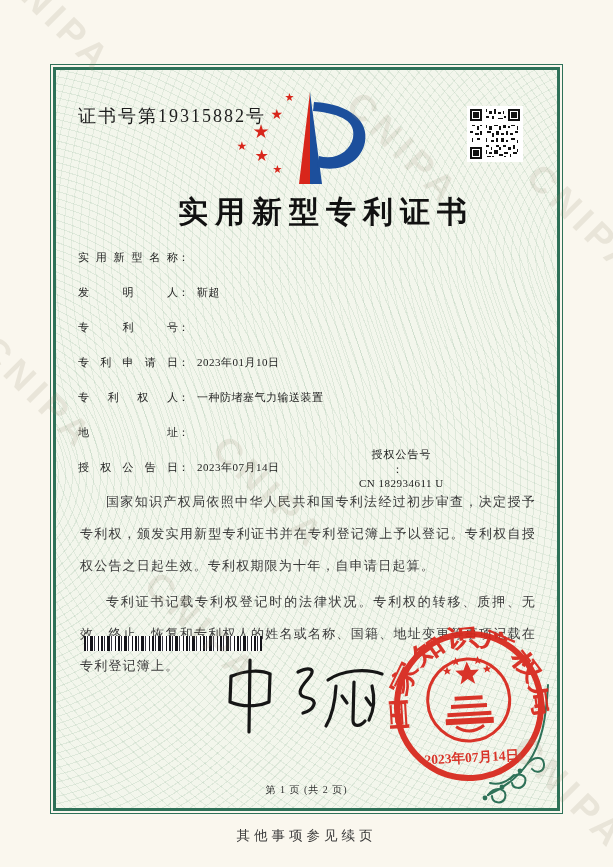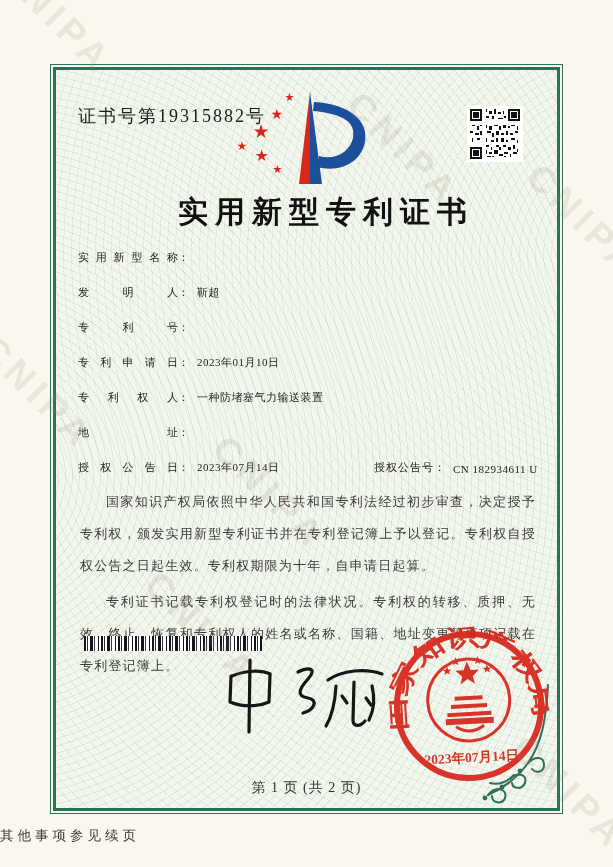--- a/index.html
+++ b/index.html
@@ -48,21 +48,21 @@
   
   .fields { position:absolute; left:22px; top:170px; width:460px; font-size:11px; }
   .frow { height:35px; display:flex; align-items:center; white-space:nowrap; }
   .flabel {
     display:inline-block; width:100px;
     text-align:justify; text-align-last:justify;
     color:#1d1d1d;
   }
   .fcolon { margin:0 8px 0 0; }
   .fvalue { color:#1d1d1d; letter-spacing:0.5px; }
-  .grant-pair2 { margin-left:59px; display:flex; align-items:flex-end; }
+  .grant-pair2 { margin-left:44px; display:flex; align-items:center;flex-direction:column; }
   .grant-pair2 .flabel { width:auto; letter-spacing:1px; }
   .grant-date-value { width:118px; }
   
   .body-text {
     position:absolute; left:24px; top:416px; width:456px;
     font-size:13px; line-height:32px; letter-spacing:1.2px; color:#3b3b3b;
     text-align:justify;
   }
   .body-text p { text-indent:2em; margin-bottom:4px; }
   
@@ -76,25 +76,25 @@
   .signer {
     position:absolute; left:30px; top:618px;
     font-family:"Liberation Sans", sans-serif;
     font-size:15px; line-height:29px; color:#1a1a1a; letter-spacing:2px;
   }
   .signature { position:absolute; left:158px; top:578px; z-index:3; }
   .seal { position:absolute; right:8px; top:556px; width:160px; height:160px; z-index:4; opacity:0.93; transform:rotate(-3deg); }
   .flourish { position:absolute; right:3px; bottom:3px; z-index:2; }
   .page-indicator {
     position:absolute; bottom:11px; left:0; width:100%;
-    text-align:center; font-size:14px; letter-spacing:1px; color:#333;
+    text-align:center; font-size:10px; letter-spacing:1px; color:#333;
   }
   .footer-note {
     position:absolute; top:827px; left:0; width:100%;
-    text-align:left; font-size:13.5px; letter-spacing:4px; color:#3a3a3a; z-index:1;
+    text-align:center; font-size:13.5px; letter-spacing:4px; color:#3a3a3a; z-index:1;
   }
 </style>
 </head>
 <body>
 
 <div class="wm" style="left:-16px; top:-4px;">CNIPA</div>
 <div class="wm" style="left:332px; top:128px;">CNIPA</div>
 <div class="wm" style="left:512px; top:200px;">CNIPA</div>
 <div class="wm" style="left:-34px; top:372px;">CNIPA</div>
 <div class="wm" style="left:198px; top:472px;">CNIPA</div>

